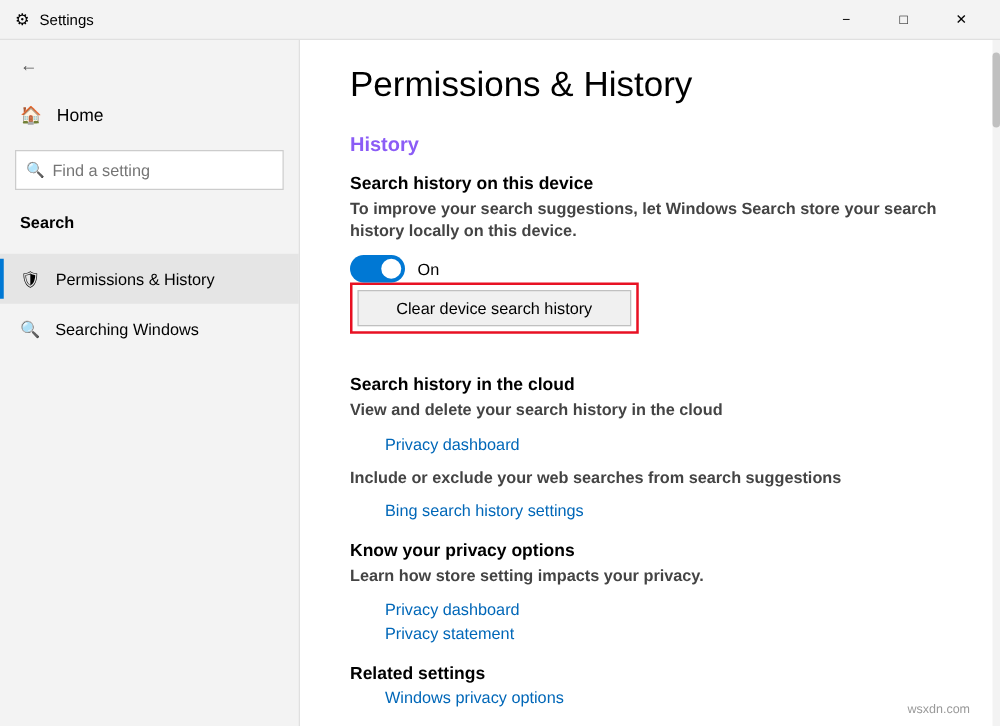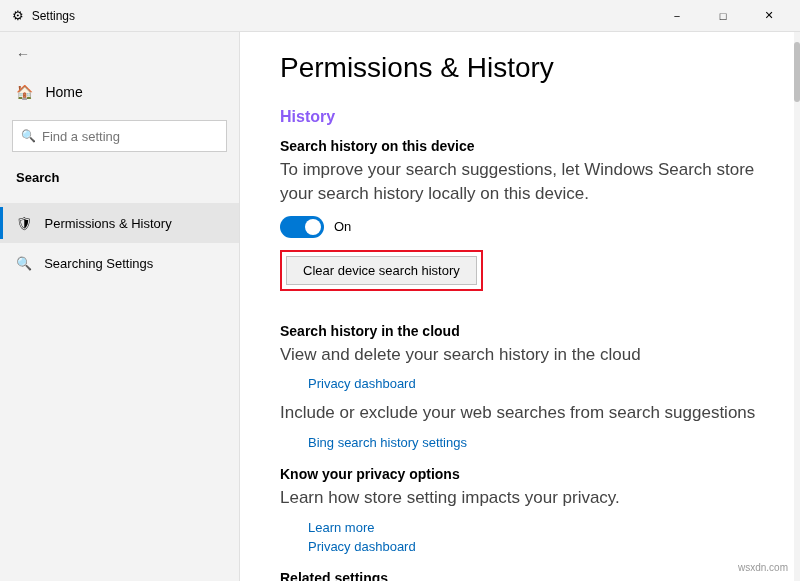--- a/index.html
+++ b/index.html
@@ -158,33 +158,34 @@
 
     .subsection-title {
       font-size: 14px;
       font-weight: 600;
       color: #000;
       margin-bottom: 4px;
       margin-top: 12px;
     }
 
     .description-text {
-      font-size: 17px;
+      font-size: 13px;
       color: #444;
       margin-bottom: 10px;
       line-height: 1.4;
       max-width: 520px;
+      font-weight: bold;
     }
 
     
     .toggle-row {
       display: flex;
       align-items: center;
       gap: 10px;
-      margin-bottom: 12px;
+      margin-bottom: 0;
     }
     .toggle {
       width: 44px;
       height: 22px;
       background: #0078d4;
       border-radius: 11px;
       position: relative;
       cursor: pointer;
     }
     .toggle::after {
@@ -205,21 +206,21 @@
     
     .clear-btn-wrapper {
       border: 2px solid #e81123;
       display: inline-block;
       padding: 4px;
       margin-bottom: 16px;
     }
     .clear-btn {
       background: #f0f0f0;
       border: 1px solid #c0c0c0;
-      padding: 6px 16px;
+      padding: 6px 30px;
       font-size: 13px;
       cursor: pointer;
       color: #000;
     }
 
     .link-text {
       font-size: 13px;
       color: #0067b8;
       cursor: pointer;
       display: block;
@@ -252,21 +253,21 @@
       top: 10px;
       width: 6px;
       height: 60px;
       background: #c0c0c0;
       border-radius: 3px;
     }
 
     .watermark {
       position: fixed;
       bottom: 8px;
-      right: 12px;
+      right: 24px;
       font-size: 10px;
       color: #999;
     }
 
     .home-icon { font-size: 14px; }
     .search-icon { font-size: 12px; color: #555; }
     .back-icon { font-size: 14px; color: #555; }
     .search-nav-icon { font-size: 13px; }
   </style>
 </head>
@@ -298,21 +299,21 @@
       <span class="search-icon">🔍</span>
       <input type="text" placeholder="Find a setting" style="">
     </div>
     <div class="sidebar-section-label">Search</div>
     <div class="sidebar-item active">
       <span>🛡</span>
       <span>Permissions &amp; History</span>
     </div>
     <div class="sidebar-item">
       <span class="search-nav-icon">🔍</span>
-      <span>Searching Settings</span>
+      <span>Searching Windows</span>
     </div>
   </div>
 
   <div class="main-content">
     <div class="page-title">Permissions &amp; History</div>
 
     <div class="section-title">History</div>
 
     <div class="section-block">
       <div class="subsection-title">Search history on this device</div>
@@ -332,22 +333,22 @@
       <div class="subsection-title">Search history in the cloud</div>
       <div class="description-text">View and delete your search history in the cloud</div>
       <a class="link-text">Privacy dashboard</a>
       <div class="description-text" style="margin-top:10px;">Include or exclude your web searches from search suggestions</div>
       <a class="link-text">Bing search history settings</a>
     </div>
 
     <div class="section-block">
       <div class="subsection-title">Know your privacy options</div>
       <div class="description-text">Learn how store setting impacts your privacy.</div>
-      <a class="link-text">Learn more</a>
       <a class="link-text">Privacy dashboard</a>
+      <a class="link-text">Privacy statement</a>
     </div>
 
     <div class="section-block">
       <div class="subsection-title">Related settings</div>
       <a class="link-text">Windows privacy options</a>
     </div>
 
     <div class="scroll-indicator">
       <div class="scroll-thumb"></div>
     </div>

